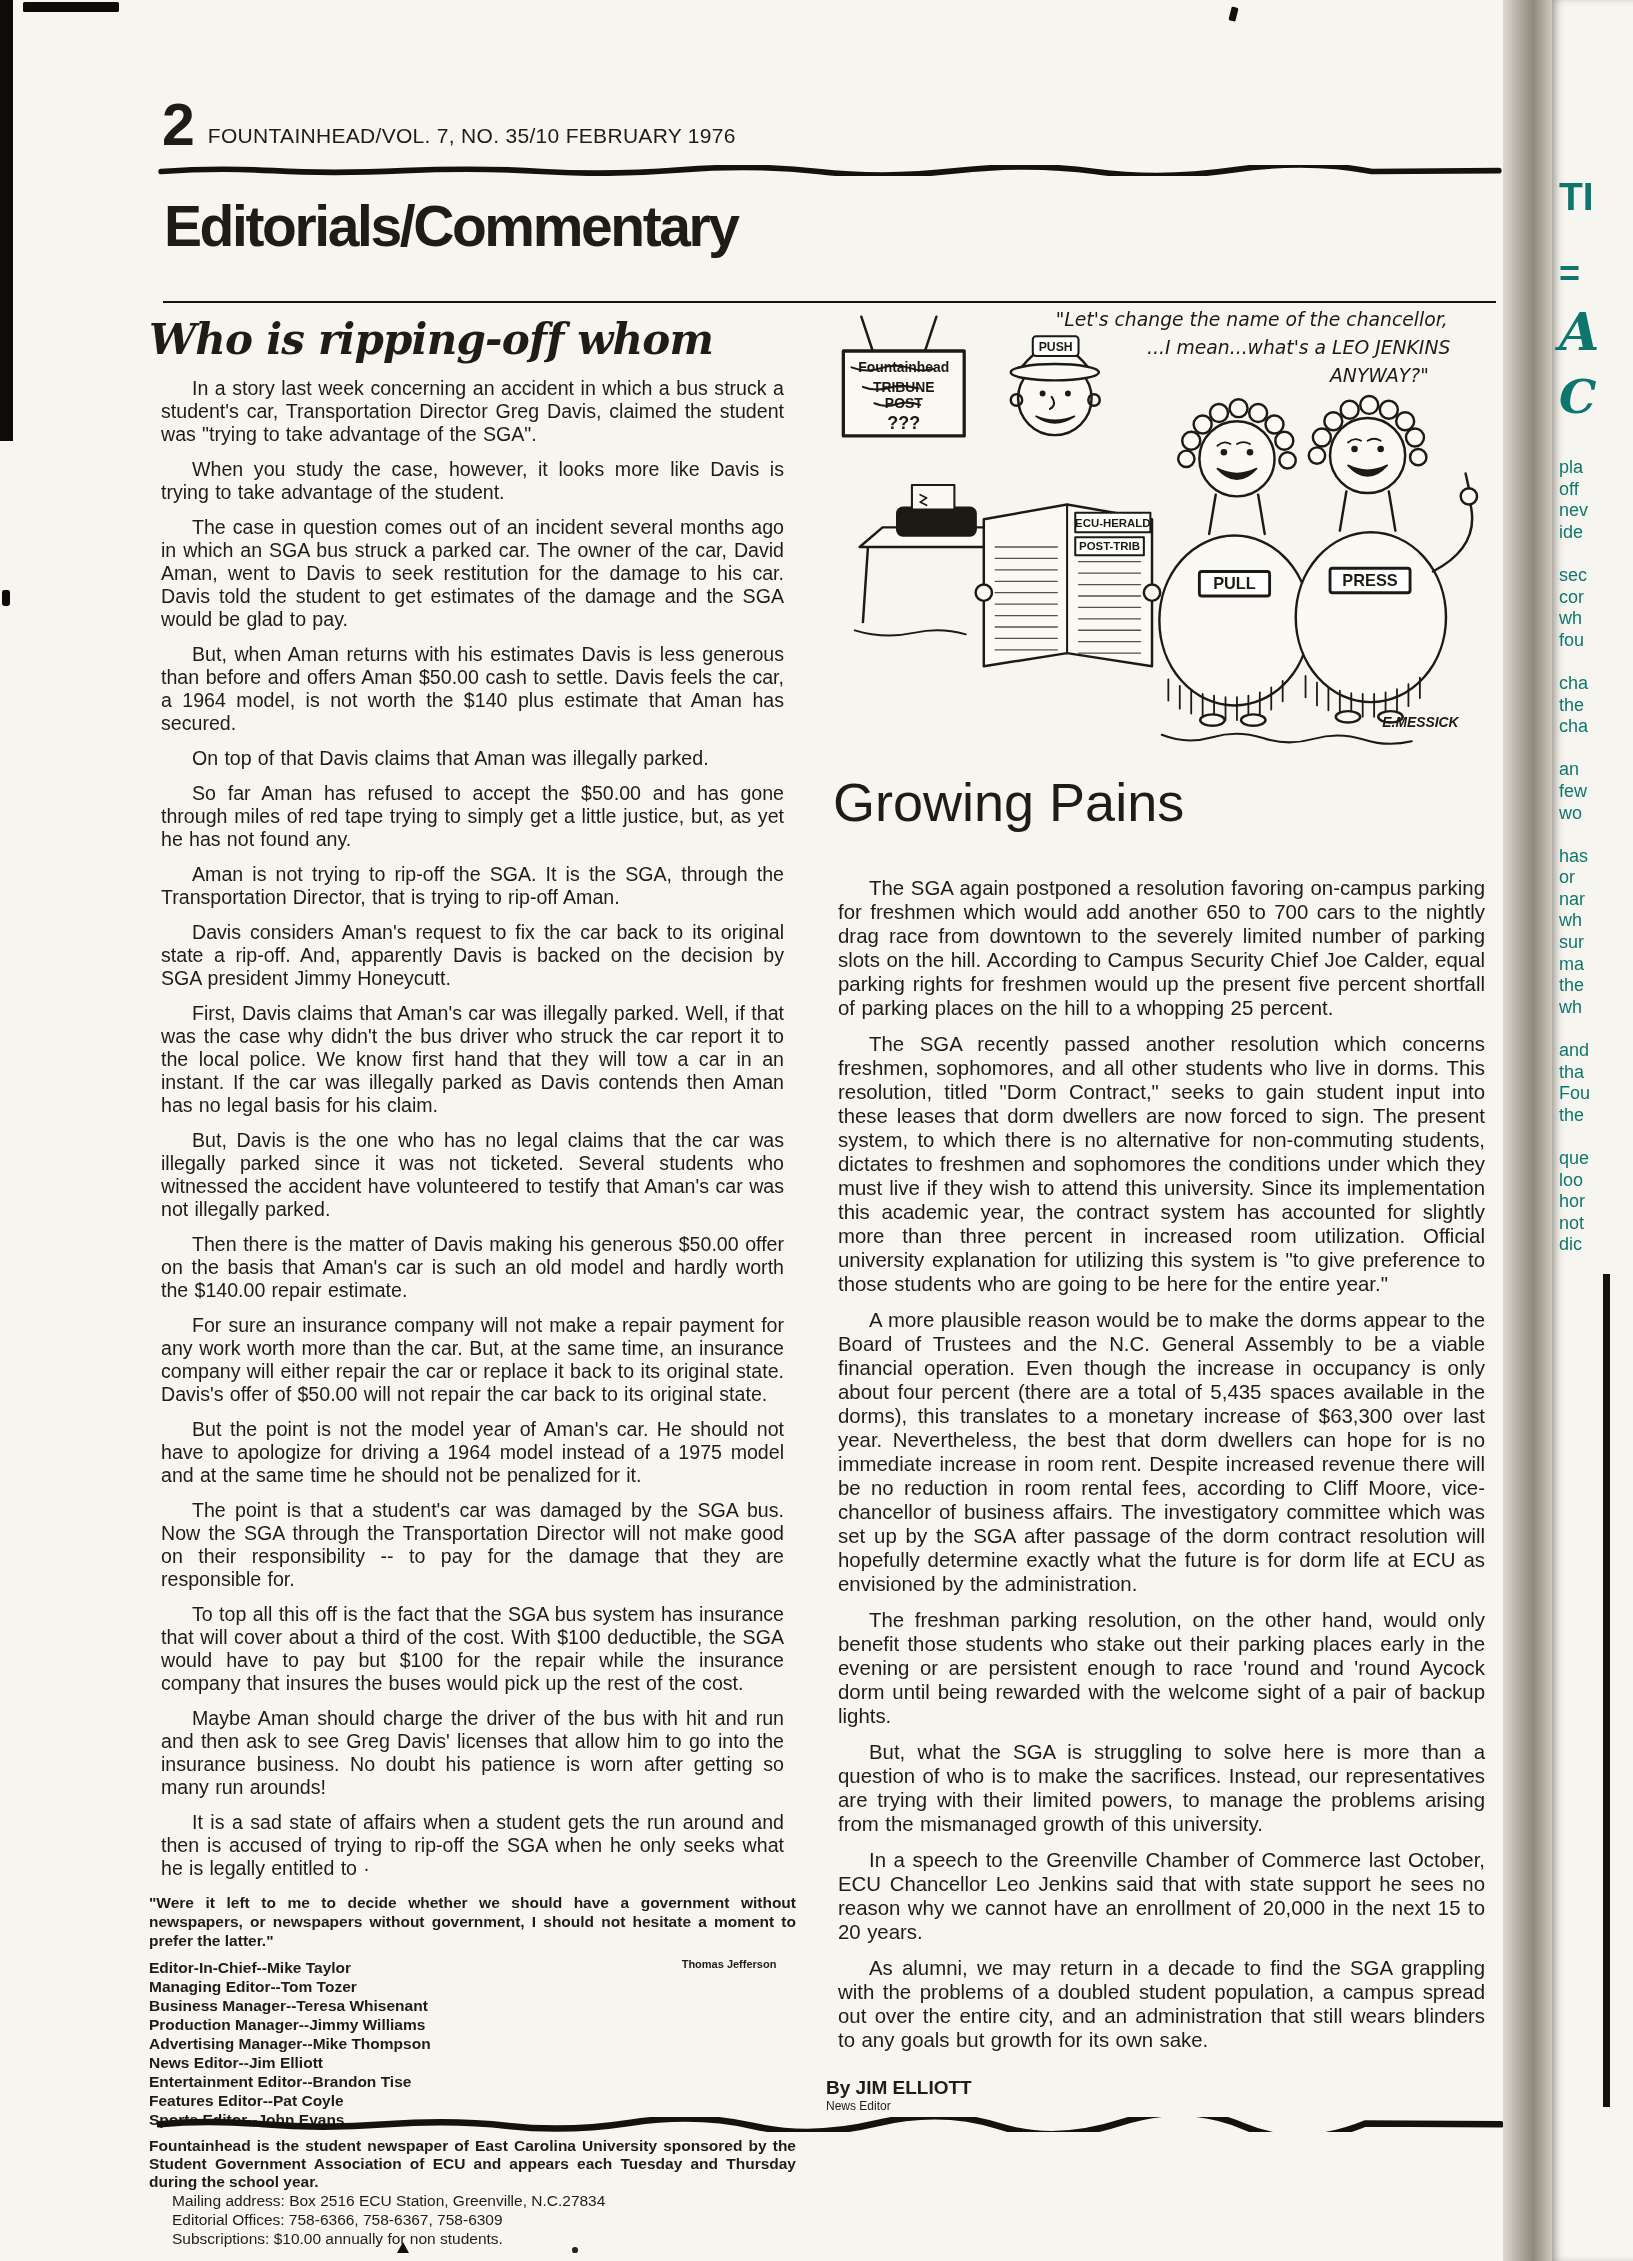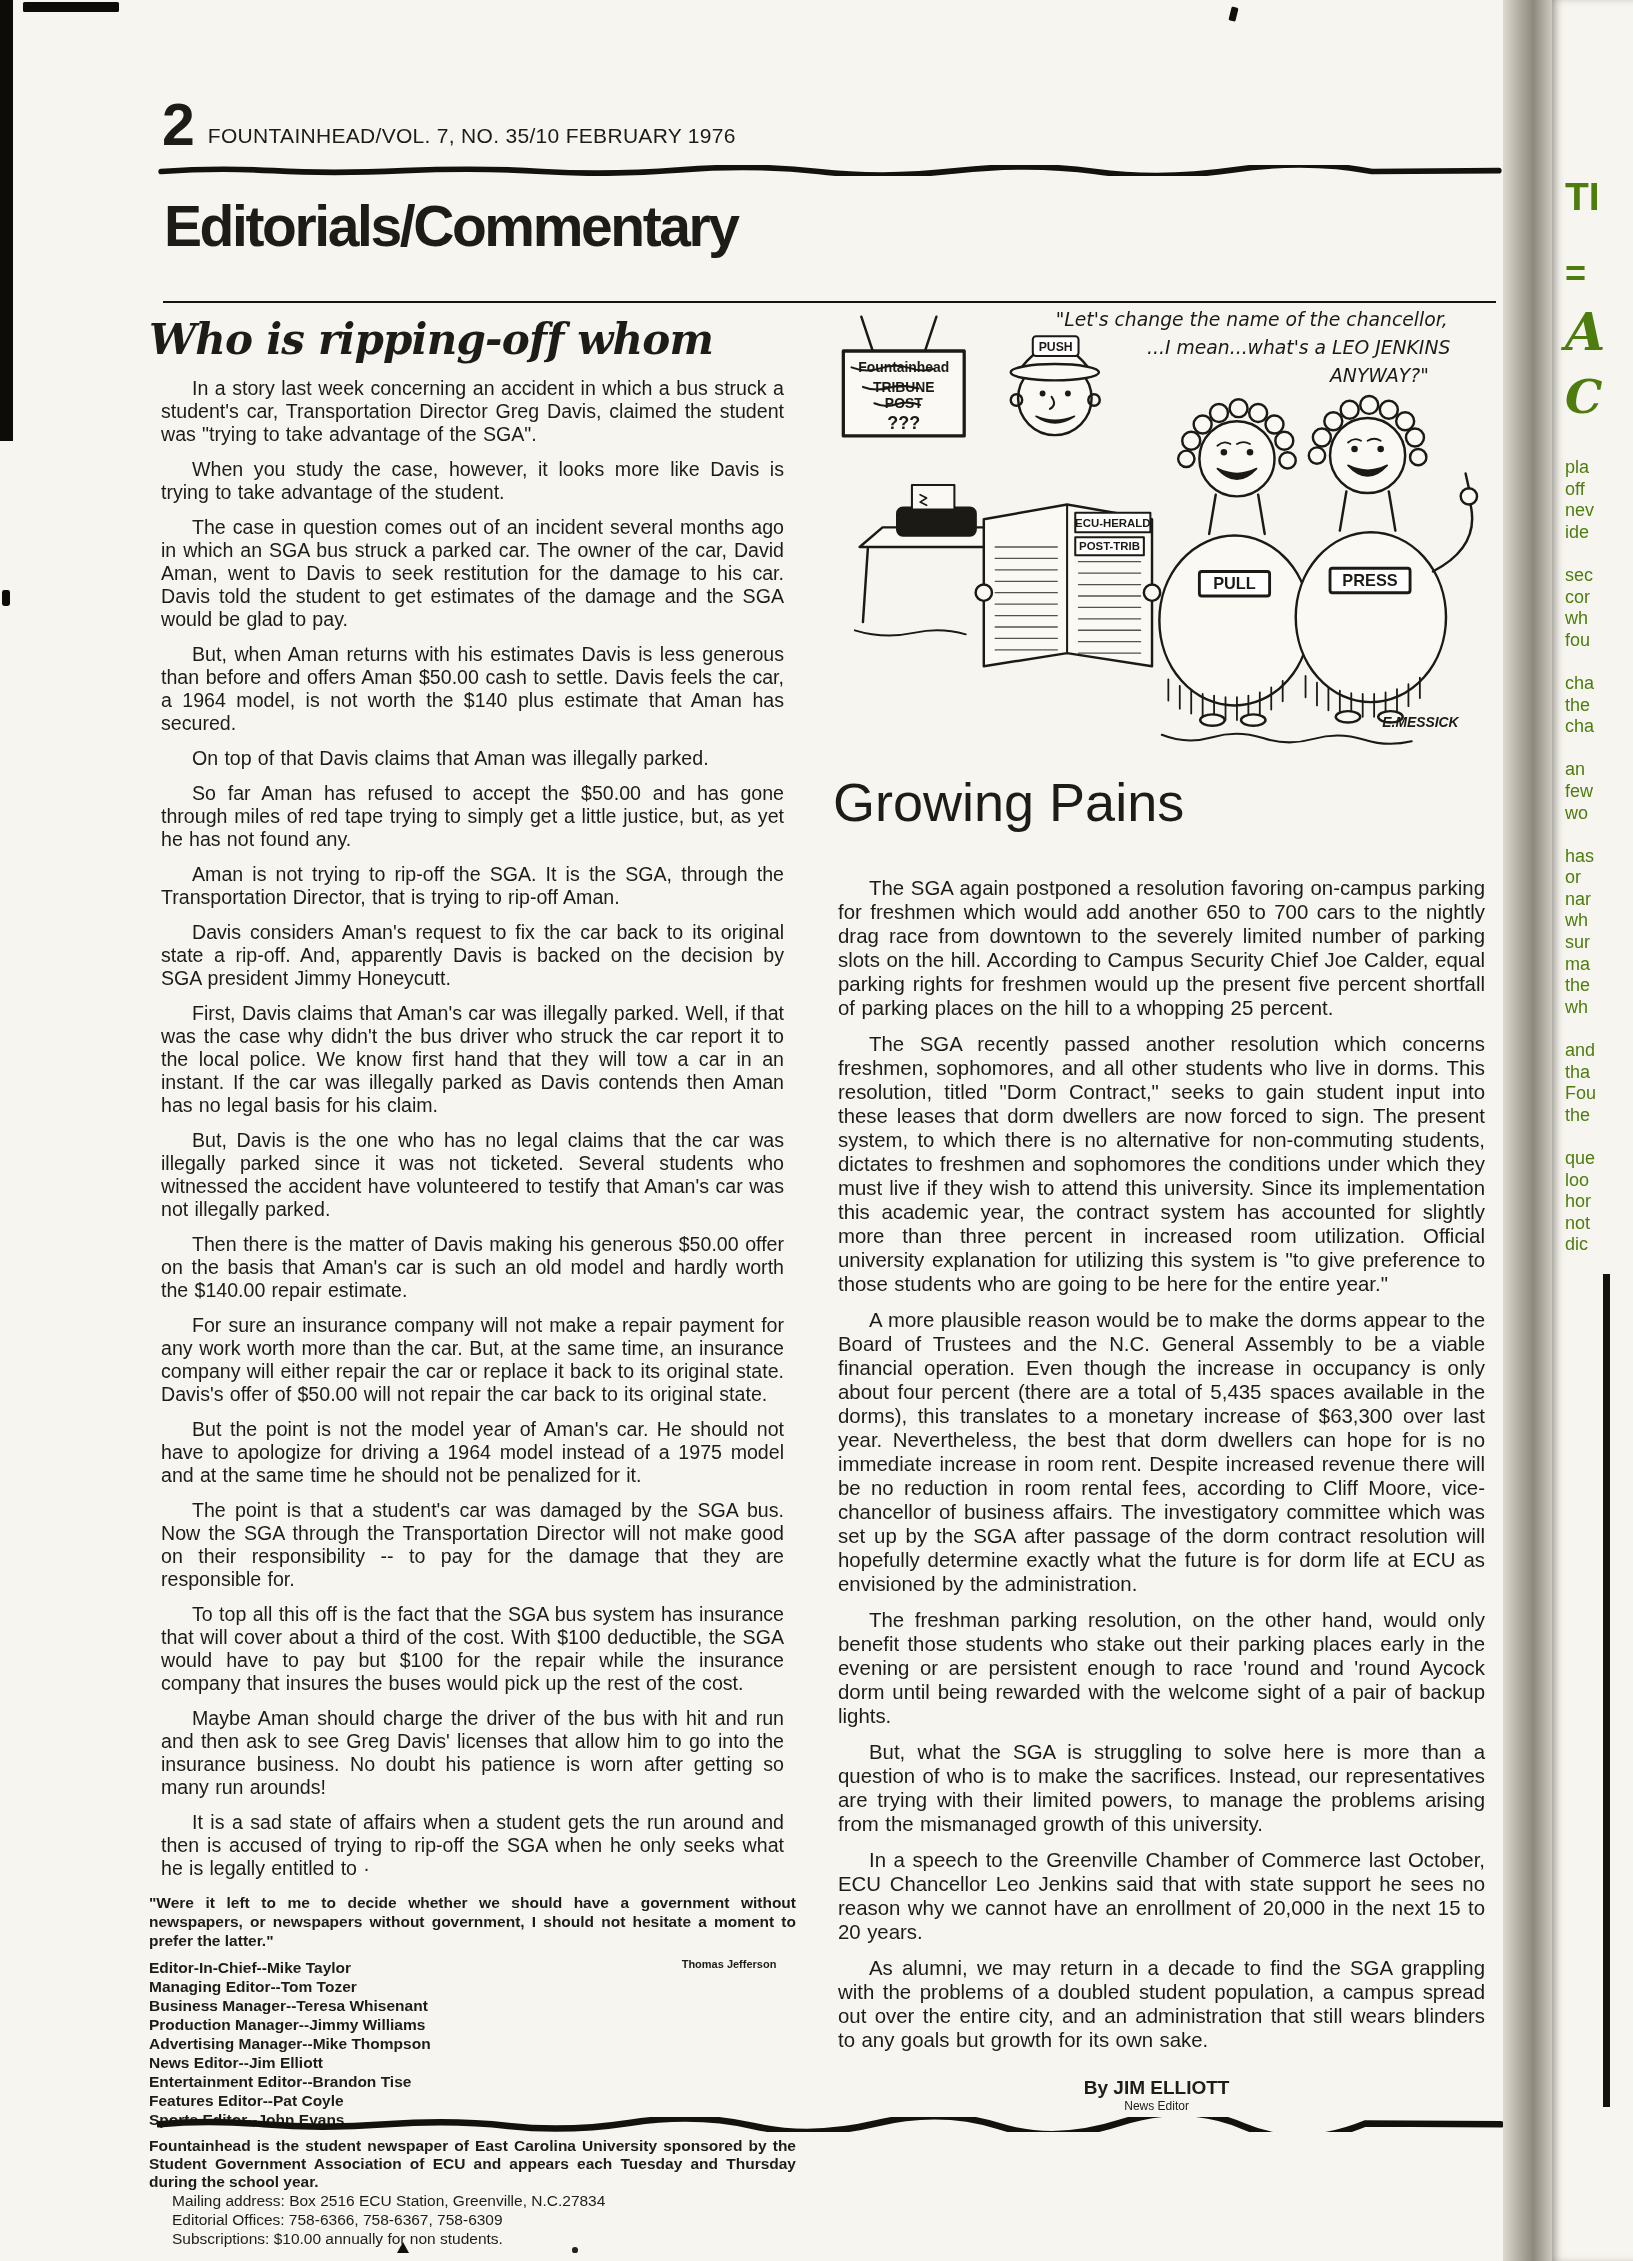--- a/index.html
+++ b/index.html
@@ -18,39 +18,39 @@
 
   
   .col-left{left:149px;top:315px;width:647px}
   .col-left h2{font-family:"DejaVu Serif",serif;font-style:italic;font-weight:bold;
                font-size:42px;letter-spacing:-0.8px;margin:0 0 13px 0}
   .body-copy p{margin:12px;font-size:19.6px;line-height:23px;text-align:justify;
                text-indent:31px;word-spacing:0.8px}
   .col-right{left:826px;top:864px;width:671px}
   .col-right p{font-size:20.4px;line-height:24px}
   .gp-title{left:833px;top:771px;font-size:54px;font-weight:normal;letter-spacing:0}
-  .byline{margin-top:25px;text-align:center;padding-right:9.8px}
+  .byline{margin-top:25px;text-align:left;padding-right:9.8px}
   .byline .by{font-size:19px;font-weight:bold}
   .byline .role{font-size:12px}
 
   
   .mast{margin-top:13px}
   .mast-quote{font-size:15.5px;line-height:19px;font-weight:bold;text-align:justify}
   .mast-staff{position:relative;margin-top:8.2px}
   .mast-staff div{font-size:15.5px;line-height:19px;font-weight:bold}
   .mast-author{position:absolute;right:19.6px;top:0;font-size:11px;font-weight:bold}
   .mast-about{margin-top:8.2px;font-size:15.5px;line-height:18px;font-weight:bold;text-align:justify}
   .mast-contact{margin-left:23px;font-size:15.5px;line-height:19px}
 
   
   .page-gap{left:1503px;top:0;width:49px;height:2261px;
             background:linear-gradient(90deg,#ded9d0 0%,#a39e92 45%,#8e897d 62%,#cfcabf 100%)}
   .sliver{left:1552px;top:0;width:82px;height:2261px;background:#f7f5ef;
           box-shadow:inset 6.5px 0 9.8px -4.1px rgba(55,50,40,.55)}
-  .frag{position:absolute;left:13px;font-weight:bold;color:#4d7c0f}
+  .frag{position:absolute;left:7px;font-weight:bold;color:#0f766e}
   .frag-ti{top:175px;font-size:39px}
   .frag-eq{top:253px;font-size:36px}
   .frag-a{top:301px;font-size:52px;font-family:"DejaVu Serif",serif;font-style:italic}
   .frag-c{top:369px;font-size:47px;font-family:"DejaVu Serif",serif;font-style:italic}
   .frag-col{top:457px;font-size:18px;line-height:21.6px;white-space:pre-line;font-weight:normal}
   .sliver-bar{position:absolute;left:51px;top:1274px;width:7.3px;height:833px;background:#14120c}
 
   
   .edge-strip{left:0;top:0;width:13px;height:441px;background:#0d0c08}
   .edge-mark1{left:1.6px;top:590px;width:8.2px;height:16.3px;background:#0d0c08;border-radius:2.4px}

